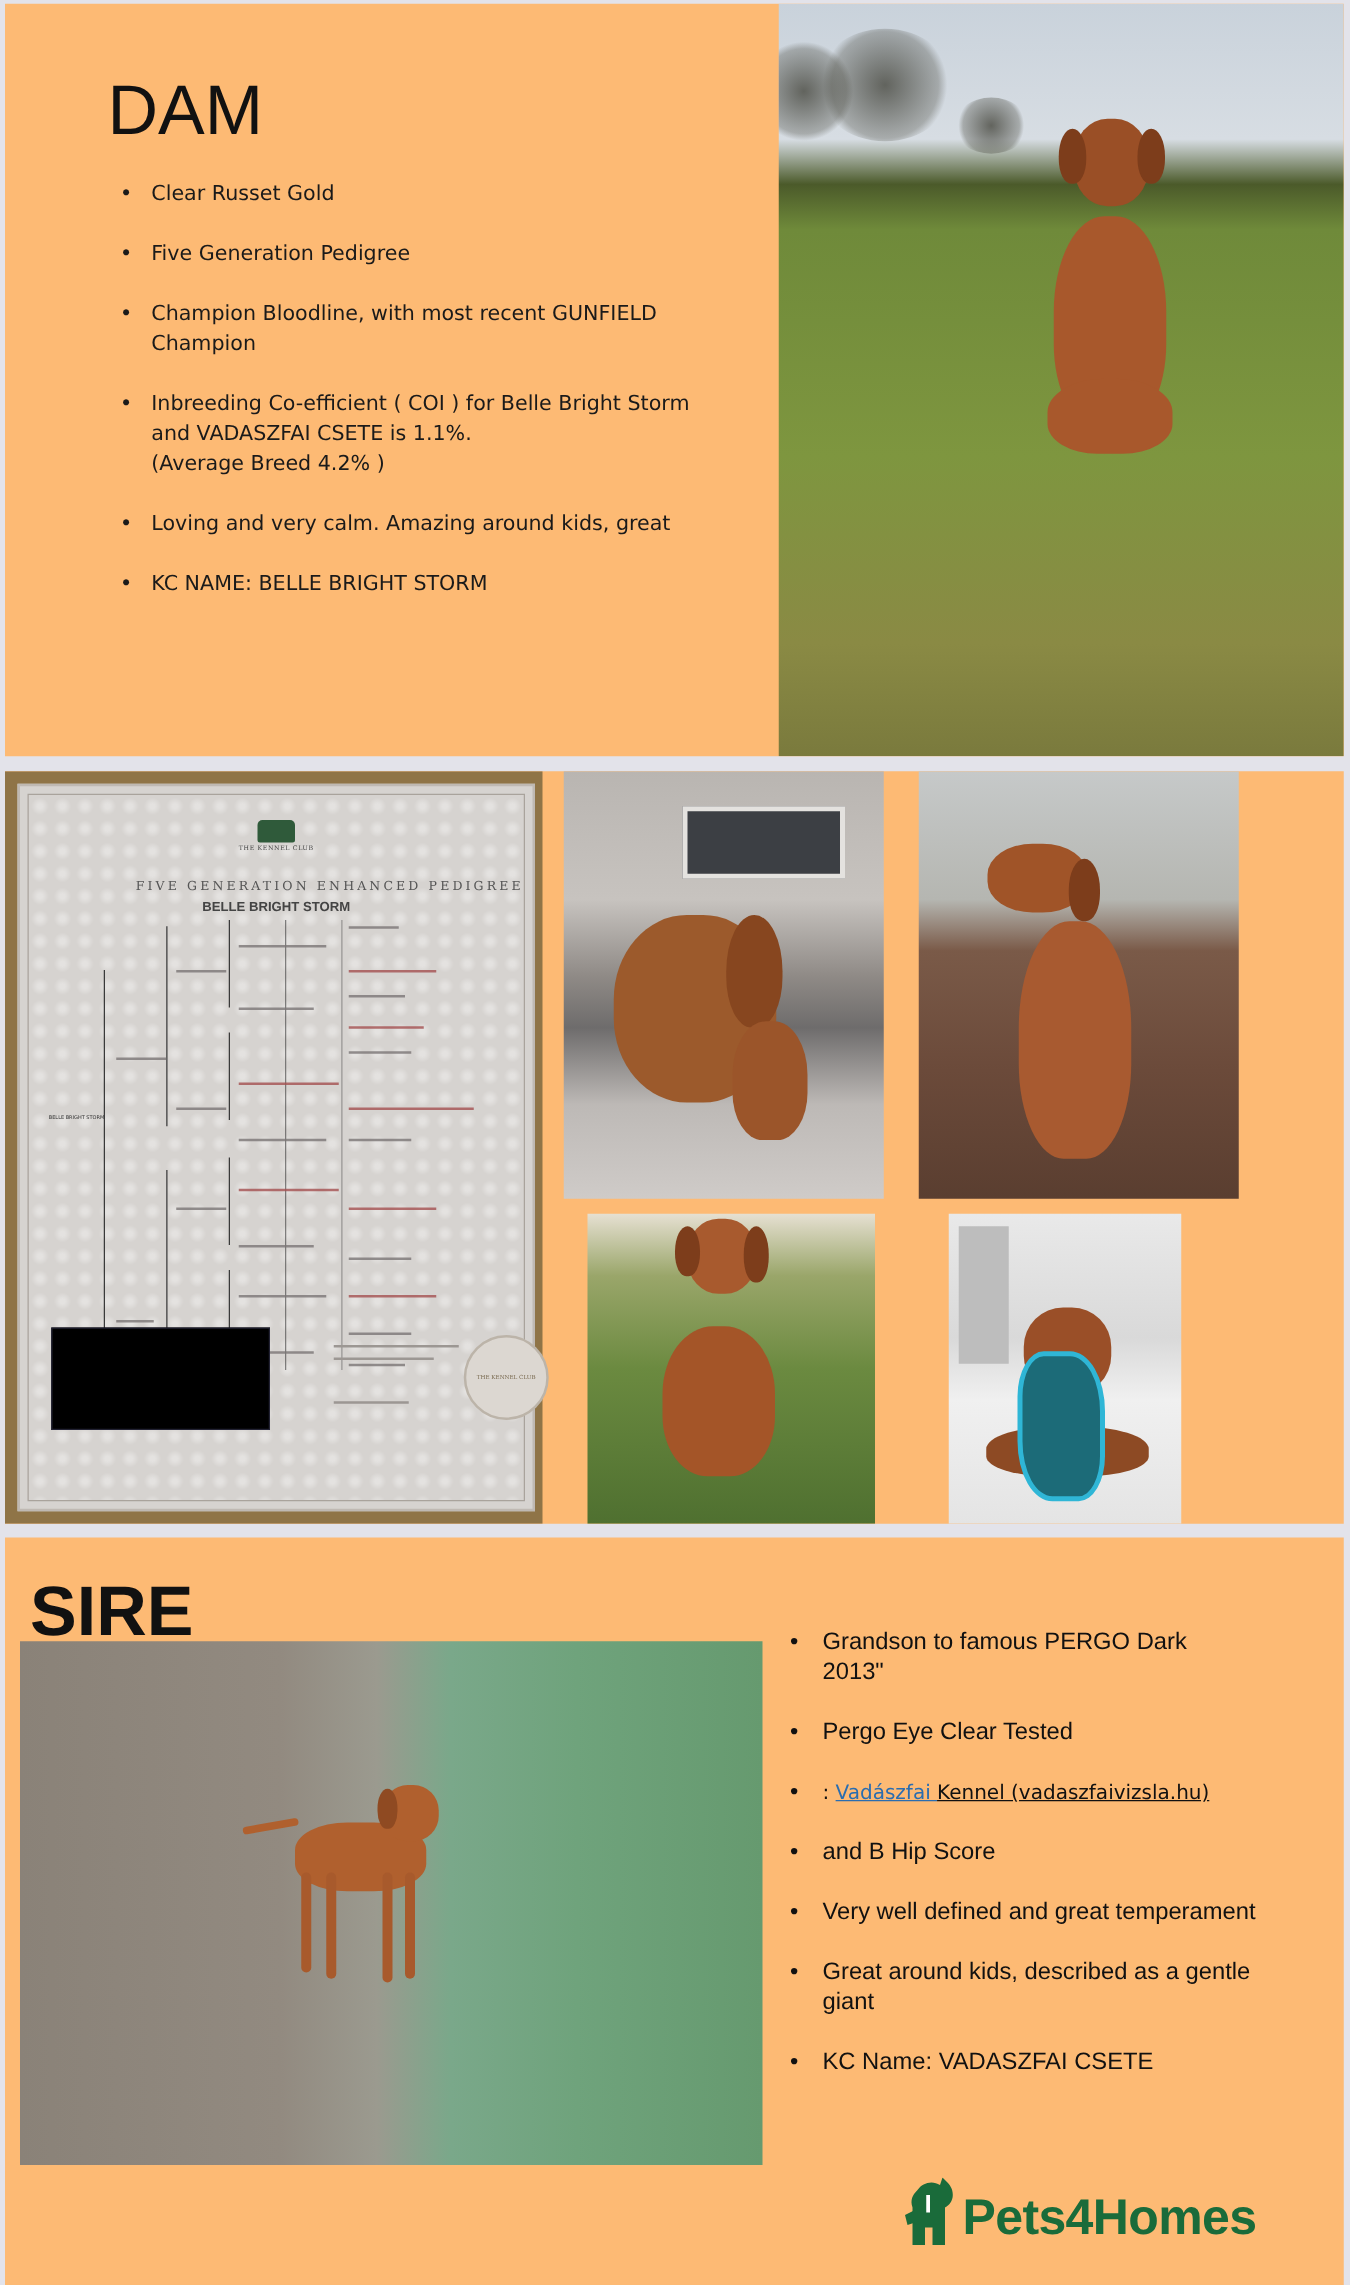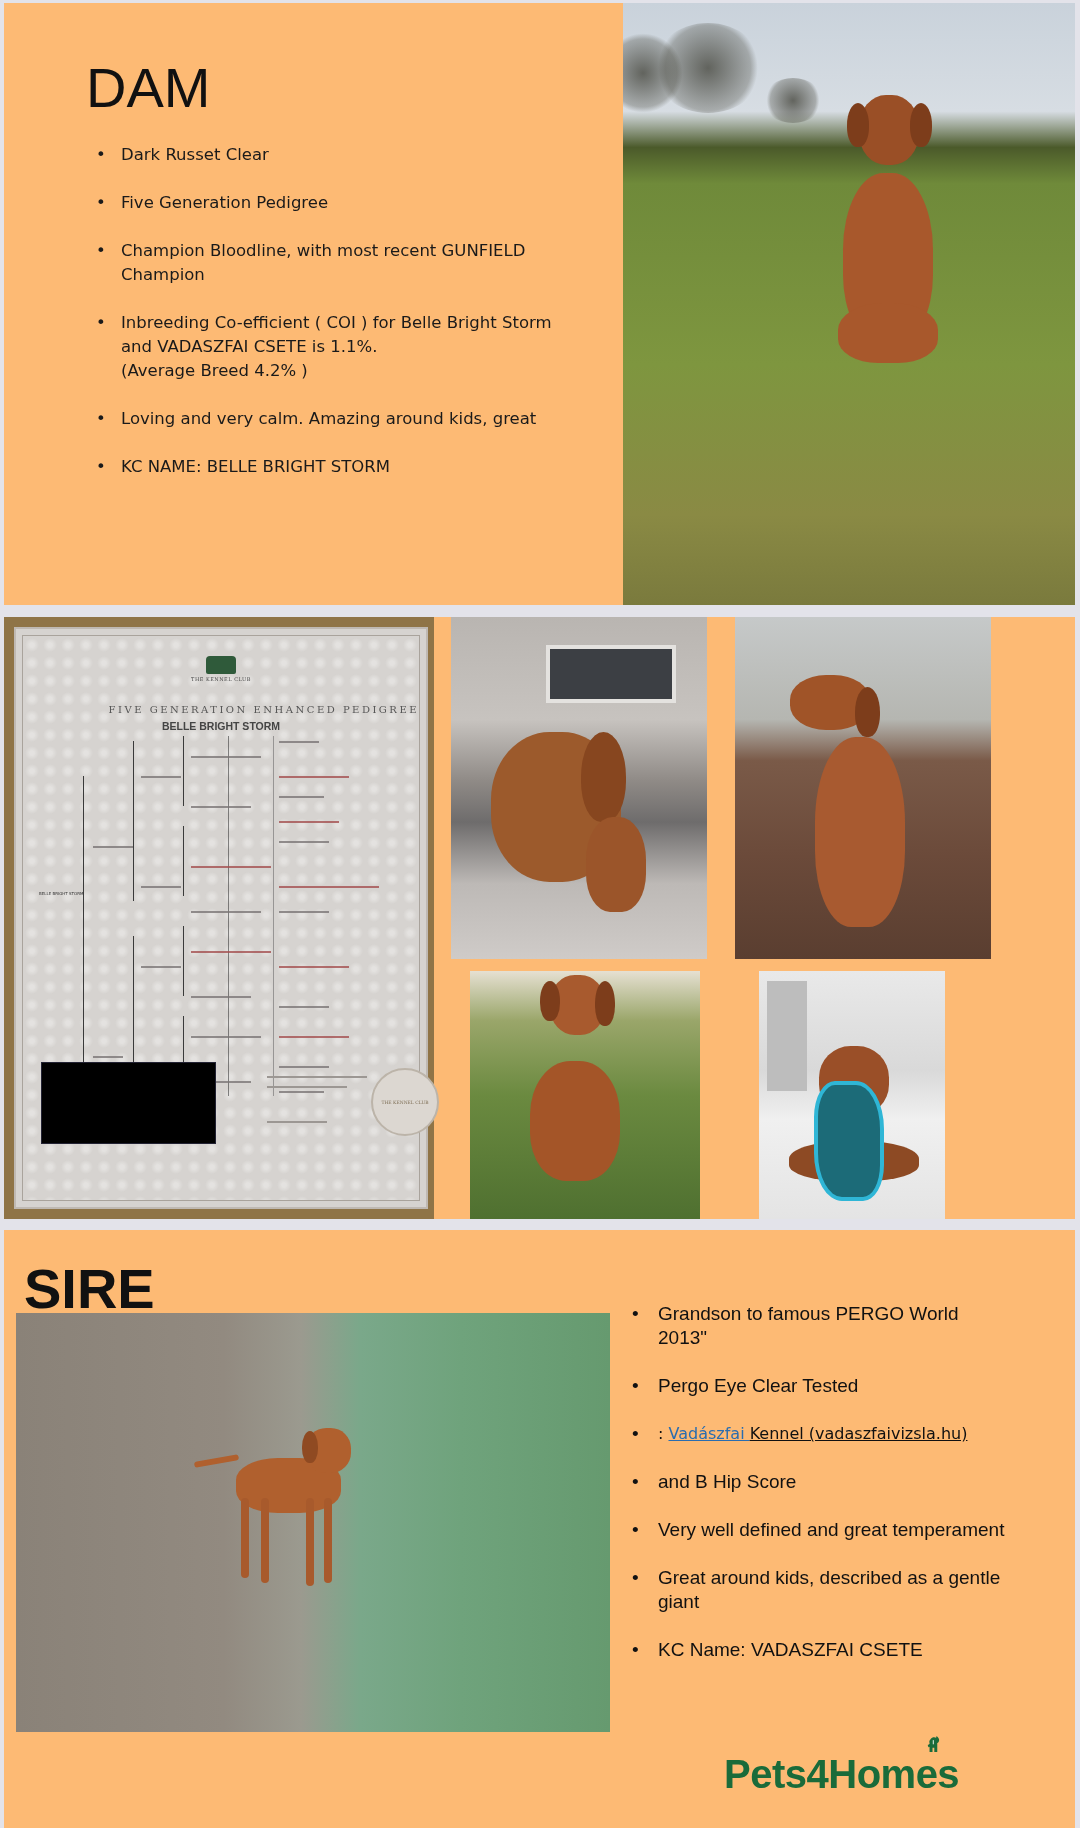--- a/index.html
+++ b/index.html
@@ -62,34 +62,34 @@
   
   .sire-title { position: absolute; left: 20px; top: 26px; font-family: "Liberation Sans", sans-serif; font-size: 56px; color: #111; }
   .sire-photo { left: 12px; top: 83px; width: 594px; height: 419px;
     background: linear-gradient(90deg, #8a8278 0%, #928a80 35%, #9b9a8f 48%, #7aa88a 58%, #6fa37c 75%, #669a6f 100%); }
   .sire-bullets { left: 628px; top: 72px; width: 420px; font-family: "Liberation Sans", sans-serif; font-size: 19px; line-height: 24px; color: #111; }
   .sire-bullets li { margin-bottom: 24px; padding-left: 26px; }
   .sire-bullets li .line { display: block; }
   .link-blue { color: #2a6db0; text-decoration: underline; }
   .link-black { color: #111; text-decoration: underline; }
 
-  .logo { position: absolute; left: 720px; top: 506px; height: 60px; display: flex; align-items: flex-end; flex-direction: column; }
+  .logo { position: absolute; left: 720px; top: 506px; height: 60px; display: flex; align-items: flex-end; }
   .logo-mark { width: 42px; height: 54px; position: relative; margin-right: 4px; }
   .logo-text { font-family: "Liberation Sans", sans-serif; font-weight: bold; font-size: 40px; line-height: 44px; letter-spacing: -0.5px; }
 </style>
 </head>
 <body>
 
 <section class="panel" id="panel-dam">
   <h1 class="dam-title">DAM</h1>
 
   <ul class="bullets dam-bullets">
     <li>
       <span class="dot">•</span>
-      <span class="line">Dark Russet Clear</span>
+      <span class="line">Clear Russet Gold</span>
     </li>
     <li>
       <span class="dot">•</span>
       <span class="line">Five Generation Pedigree</span>
     </li>
     <li>
       <span class="dot">•</span>
       <span class="line">Champion Bloodline, with most recent GUNFIELD</span>
       <span class="line">Champion</span>
     </li>
@@ -219,21 +219,21 @@
     <div class="dog-sit" style="left:290px;top:185px;width:8px;height:88px;background:#a85a2c;border-radius:4px;"></div>
     <div class="dog-sit" style="left:308px;top:185px;width:8px;height:85px;background:#a85a2c;border-radius:4px;"></div>
     <div class="dog-head" style="left:290px;top:115px;width:45px;height:45px;background:#b0602e;"></div>
     <div class="dog-ear" style="left:286px;top:118px;width:16px;height:32px;background:#8f4a22;"></div>
     <div style="position:absolute;left:178px;top:145px;width:45px;height:6px;background:#b0602e;border-radius:3px;transform:rotate(-10deg);"></div>
   </div>
 
   <ul class="bullets sire-bullets">
     <li>
       <span class="dot">•</span>
-      <span class="line">Grandson to famous PERGO World</span>
+      <span class="line">Grandson to famous PERGO Dark</span>
       <span class="line">2013"</span>
     </li>
     <li>
       <span class="dot">•</span>
       <span class="line">Pergo Eye Clear Tested</span>
     </li>
     <li>
       <span class="dot">•</span>
       <span class="line" style="font-family:'DejaVu Sans',sans-serif;font-size:16px;"><span>: </span><a class="link-blue">Vadászfai </a><a class="link-black">Kennel (vadaszfaivizsla.hu)</a></span>
     </li>

